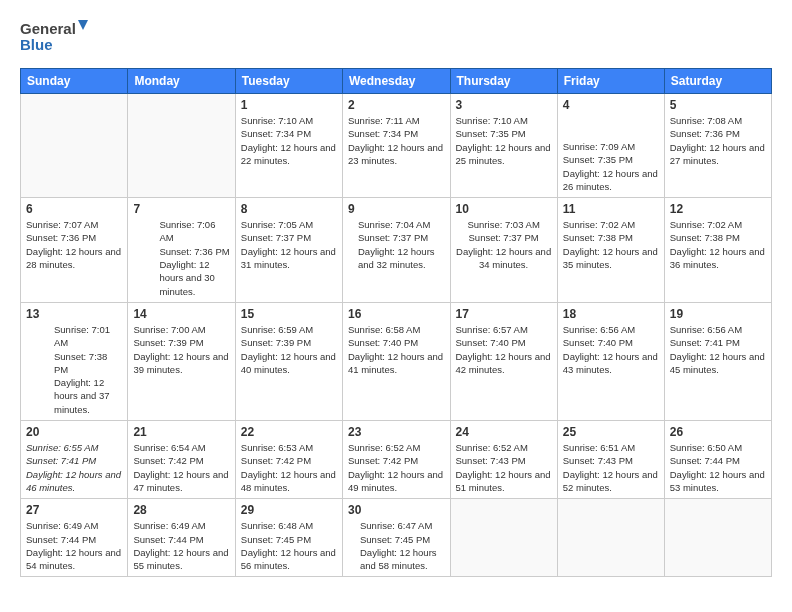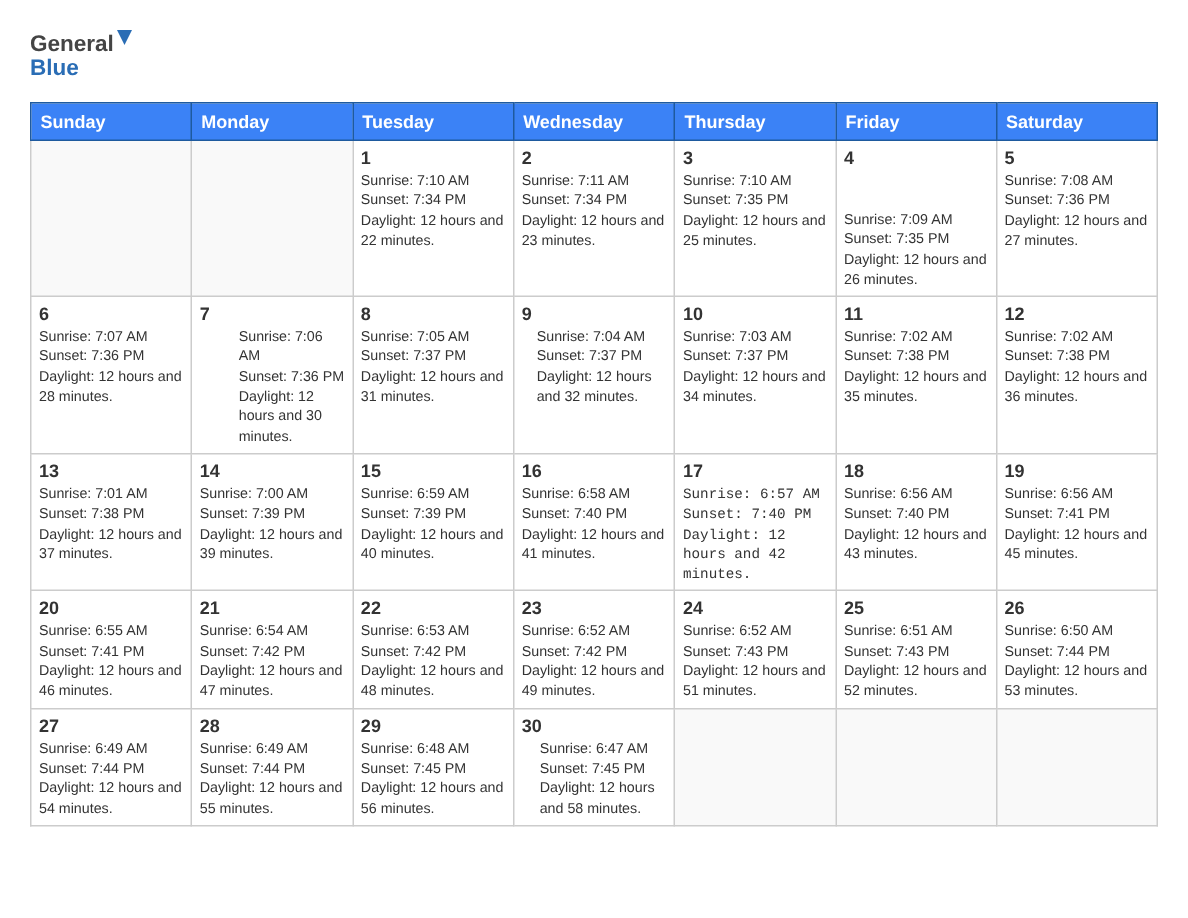--- a/index.html
+++ b/index.html
@@ -158,41 +158,41 @@
 Daylight: 12 hours and 31 minutes.</div>
         </td>
         <td>
           <div class="day-num">9</div>
           <div class="day-info" style="white-space: pre-line; margin-left: 10px;">Sunrise: 7:04 AM
 Sunset: 7:37 PM
 Daylight: 12 hours and 32 minutes.</div>
         </td>
         <td>
           <div class="day-num">10</div>
-          <div class="day-info" style="white-space: pre-line;">Sunrise: 7:03 AM
+          <div class="day-info" style="white-space: pre-line; text-align: center;">Sunrise: 7:03 AM
 Sunset: 7:37 PM
 Daylight: 12 hours and 34 minutes.</div>
         </td>
         <td>
           <div class="day-num">11</div>
           <div class="day-info" style="white-space: pre-line;">Sunrise: 7:02 AM
 Sunset: 7:38 PM
 Daylight: 12 hours and 35 minutes.</div>
         </td>
         <td>
           <div class="day-num">12</div>
           <div class="day-info" style="white-space: pre-line;">Sunrise: 7:02 AM
 Sunset: 7:38 PM
 Daylight: 12 hours and 36 minutes.</div>
         </td>
       </tr>
       <tr>
         <td>
           <div class="day-num">13</div>
-          <div class="day-info" style="white-space: pre-line;">Sunrise: 7:01 AM
+          <div class="day-info" style="white-space: pre-line; margin-left: 28px;">Sunrise: 7:01 AM
 Sunset: 7:38 PM
 Daylight: 12 hours and 37 minutes.</div>
         </td>
         <td>
           <div class="day-num">14</div>
           <div class="day-info" style="white-space: pre-line;">Sunrise: 7:00 AM
 Sunset: 7:39 PM
 Daylight: 12 hours and 39 minutes.</div>
         </td>
         <td>
@@ -202,41 +202,41 @@
 Daylight: 12 hours and 40 minutes.</div>
         </td>
         <td>
           <div class="day-num">16</div>
           <div class="day-info" style="white-space: pre-line;">Sunrise: 6:58 AM
 Sunset: 7:40 PM
 Daylight: 12 hours and 41 minutes.</div>
         </td>
         <td>
           <div class="day-num">17</div>
-          <div class="day-info" style="white-space: pre-line; font-family: Liberation Mono, monospace;">Sunrise: 6:57 AM
+          <div class="day-info" style="white-space: pre-line;">Sunrise: 6:57 AM
 Sunset: 7:40 PM
 Daylight: 12 hours and 42 minutes.</div>
         </td>
         <td>
           <div class="day-num">18</div>
           <div class="day-info" style="white-space: pre-line;">Sunrise: 6:56 AM
 Sunset: 7:40 PM
 Daylight: 12 hours and 43 minutes.</div>
         </td>
         <td>
           <div class="day-num">19</div>
           <div class="day-info" style="white-space: pre-line;">Sunrise: 6:56 AM
 Sunset: 7:41 PM
 Daylight: 12 hours and 45 minutes.</div>
         </td>
       </tr>
       <tr>
         <td>
           <div class="day-num">20</div>
-          <div class="day-info" style="white-space: pre-line;">Sunrise: 6:55 AM
+          <div class="day-info" style="white-space: pre-line; font-style: italic;">Sunrise: 6:55 AM
 Sunset: 7:41 PM
 Daylight: 12 hours and 46 minutes.</div>
         </td>
         <td>
           <div class="day-num">21</div>
           <div class="day-info" style="white-space: pre-line;">Sunrise: 6:54 AM
 Sunset: 7:42 PM
 Daylight: 12 hours and 47 minutes.</div>
         </td>
         <td>

